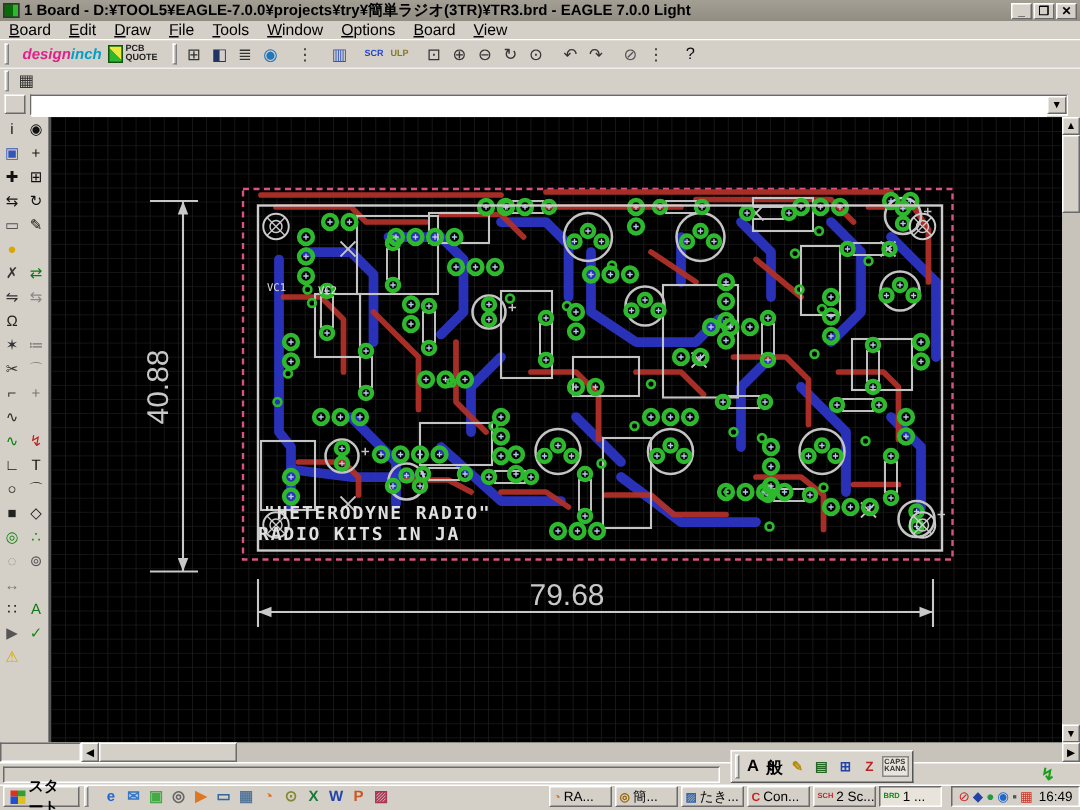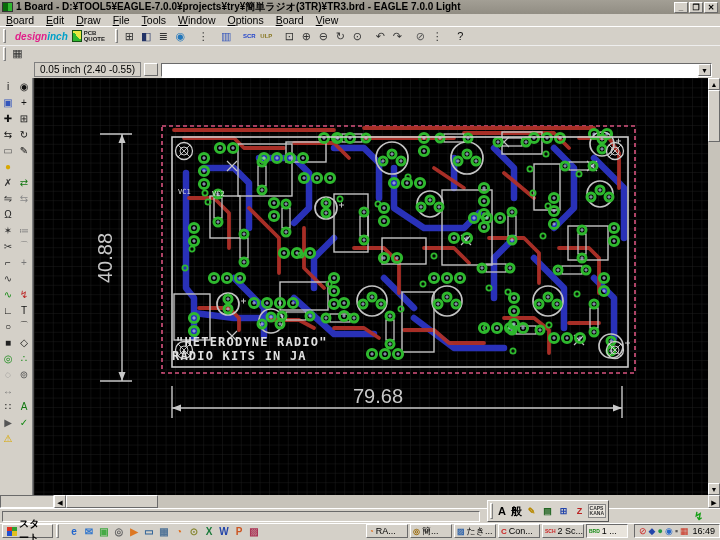--- a/index.html
+++ b/index.html
@@ -153,21 +153,20 @@
 </div>
 
 <div class="abs" id="toolbar2">
   <span class="grip"></span>
   <span id="tb-row2" style="display:flex;align-items:center">
       <span class="tbtn" style="color: rgb(51, 51, 51);">▦</span>
     </span>
 </div>
 
 <div class="abs" id="coordbar">
-  <span id="coordbox">0.05 inch (2.40 -0.55)</span>
   <span id="cmdbtn" class="raised"></span>
   <span id="cmdwrap" class="sunkenw">
     <input id="cmdinput" value="" style="">
     <span id="cmddrop" class="raised">▼</span>
   </span>
 </div>
 
 <div class="abs" id="palette">
     <div class="pal-row">
       <span class="pal-btn" style="color: rgb(17, 17, 17);">i</span>

